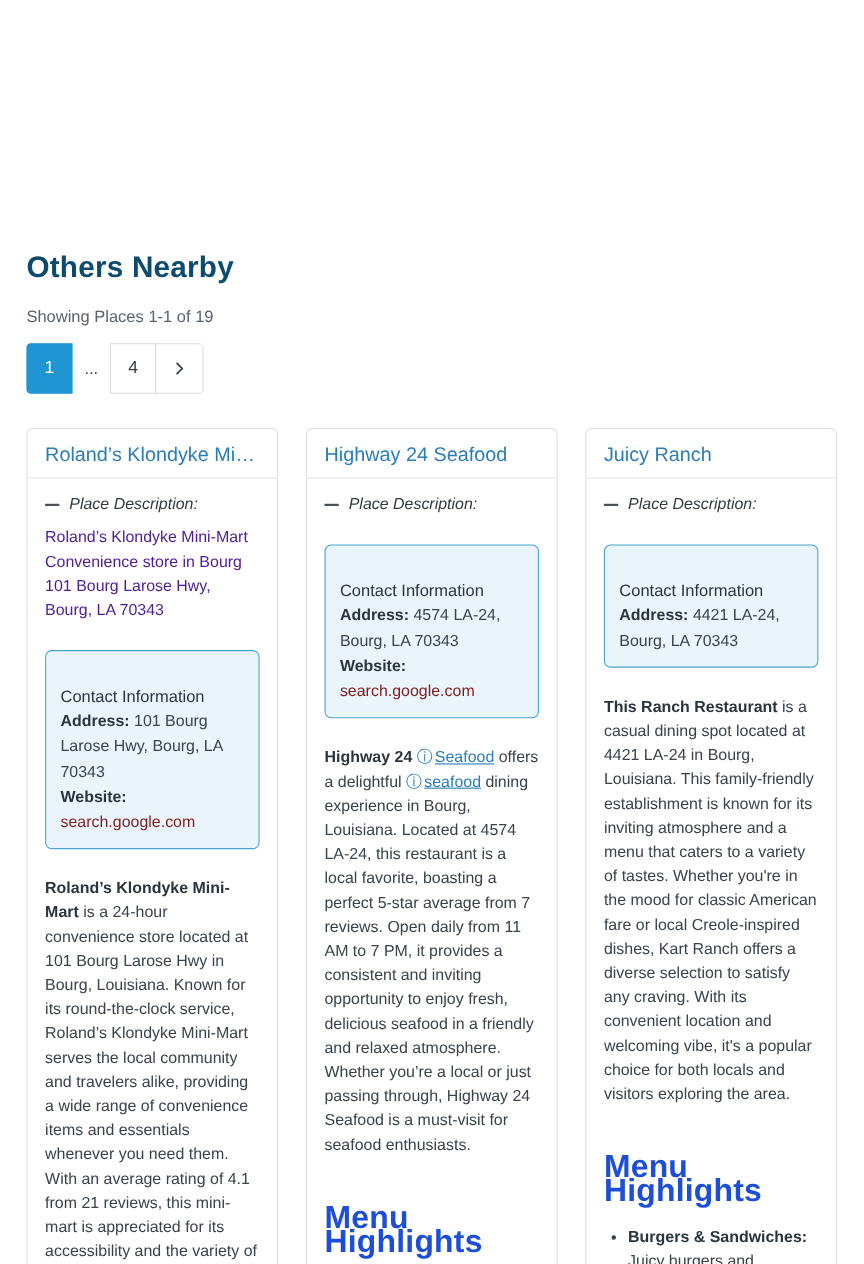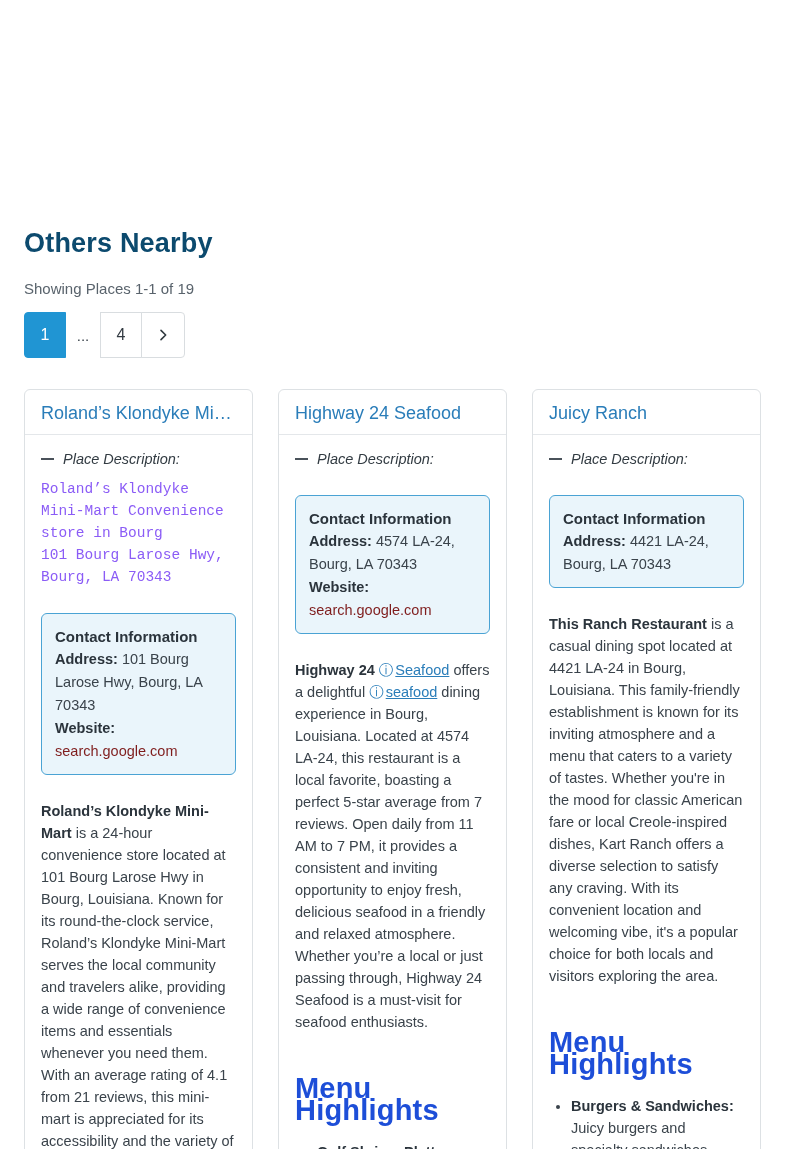--- a/index.html
+++ b/index.html
@@ -34,27 +34,27 @@
   .card-title {
     display: block; font-size: 18px; font-weight: 500; color: #2a7db9;
     white-space: nowrap; overflow: hidden; text-overflow: ellipsis; cursor: pointer;
     text-decoration: none;
   }
   .card-body { padding: 13px 16px 18px; font-size: 14.5px; line-height: 22px; }
 
   .pd-row { display: flex; align-items: center; gap: 9px; color: #323b42; margin-bottom: 8px; font-style: italic; }
   .minus-icon { width: 13px; height: 2px; background: #4a525a; display: inline-block; flex: 0 0 auto; cursor: pointer; }
 
-  .summary p { margin: 0; color: #8b5cf6; font-family: Liberation Mono, monospace; }
+  .summary p { margin: 0; color: #4c1d95; }
 
   .contact-box {
     border: 1px solid #4aa3d4; background: #eaf5fb; border-radius: 6px;
     padding: 11px 13px; margin: 25px 0; line-height: 23px;
   }
-  .contact-heading { font-weight: 700; color: #2b343c; font-size: 15px; }
+  .contact-heading { font-weight: 400; color: #2b343c; font-size: 15px; margin-top: 19px; }
   .contact-label { font-weight: 700; color: #2b343c; }
   .contact-link { color: #7f1d1d; cursor: pointer; text-decoration: none; }
 
   .desc { margin: 0; }
   .lead { font-weight: 700; color: #2b343c; }
   .info-icon { color: #2a7db9; margin-right: 2px; cursor: pointer; }
   .gloss-link { color: #2a7db9; text-decoration: underline; cursor: pointer; }
 
   .menu-heading { font-size: 29px; font-weight: 700; color: #1d4ed8; margin: 44px 0 20px; letter-spacing: .2px; }
   .menu-list { padding-left: 22px; }

